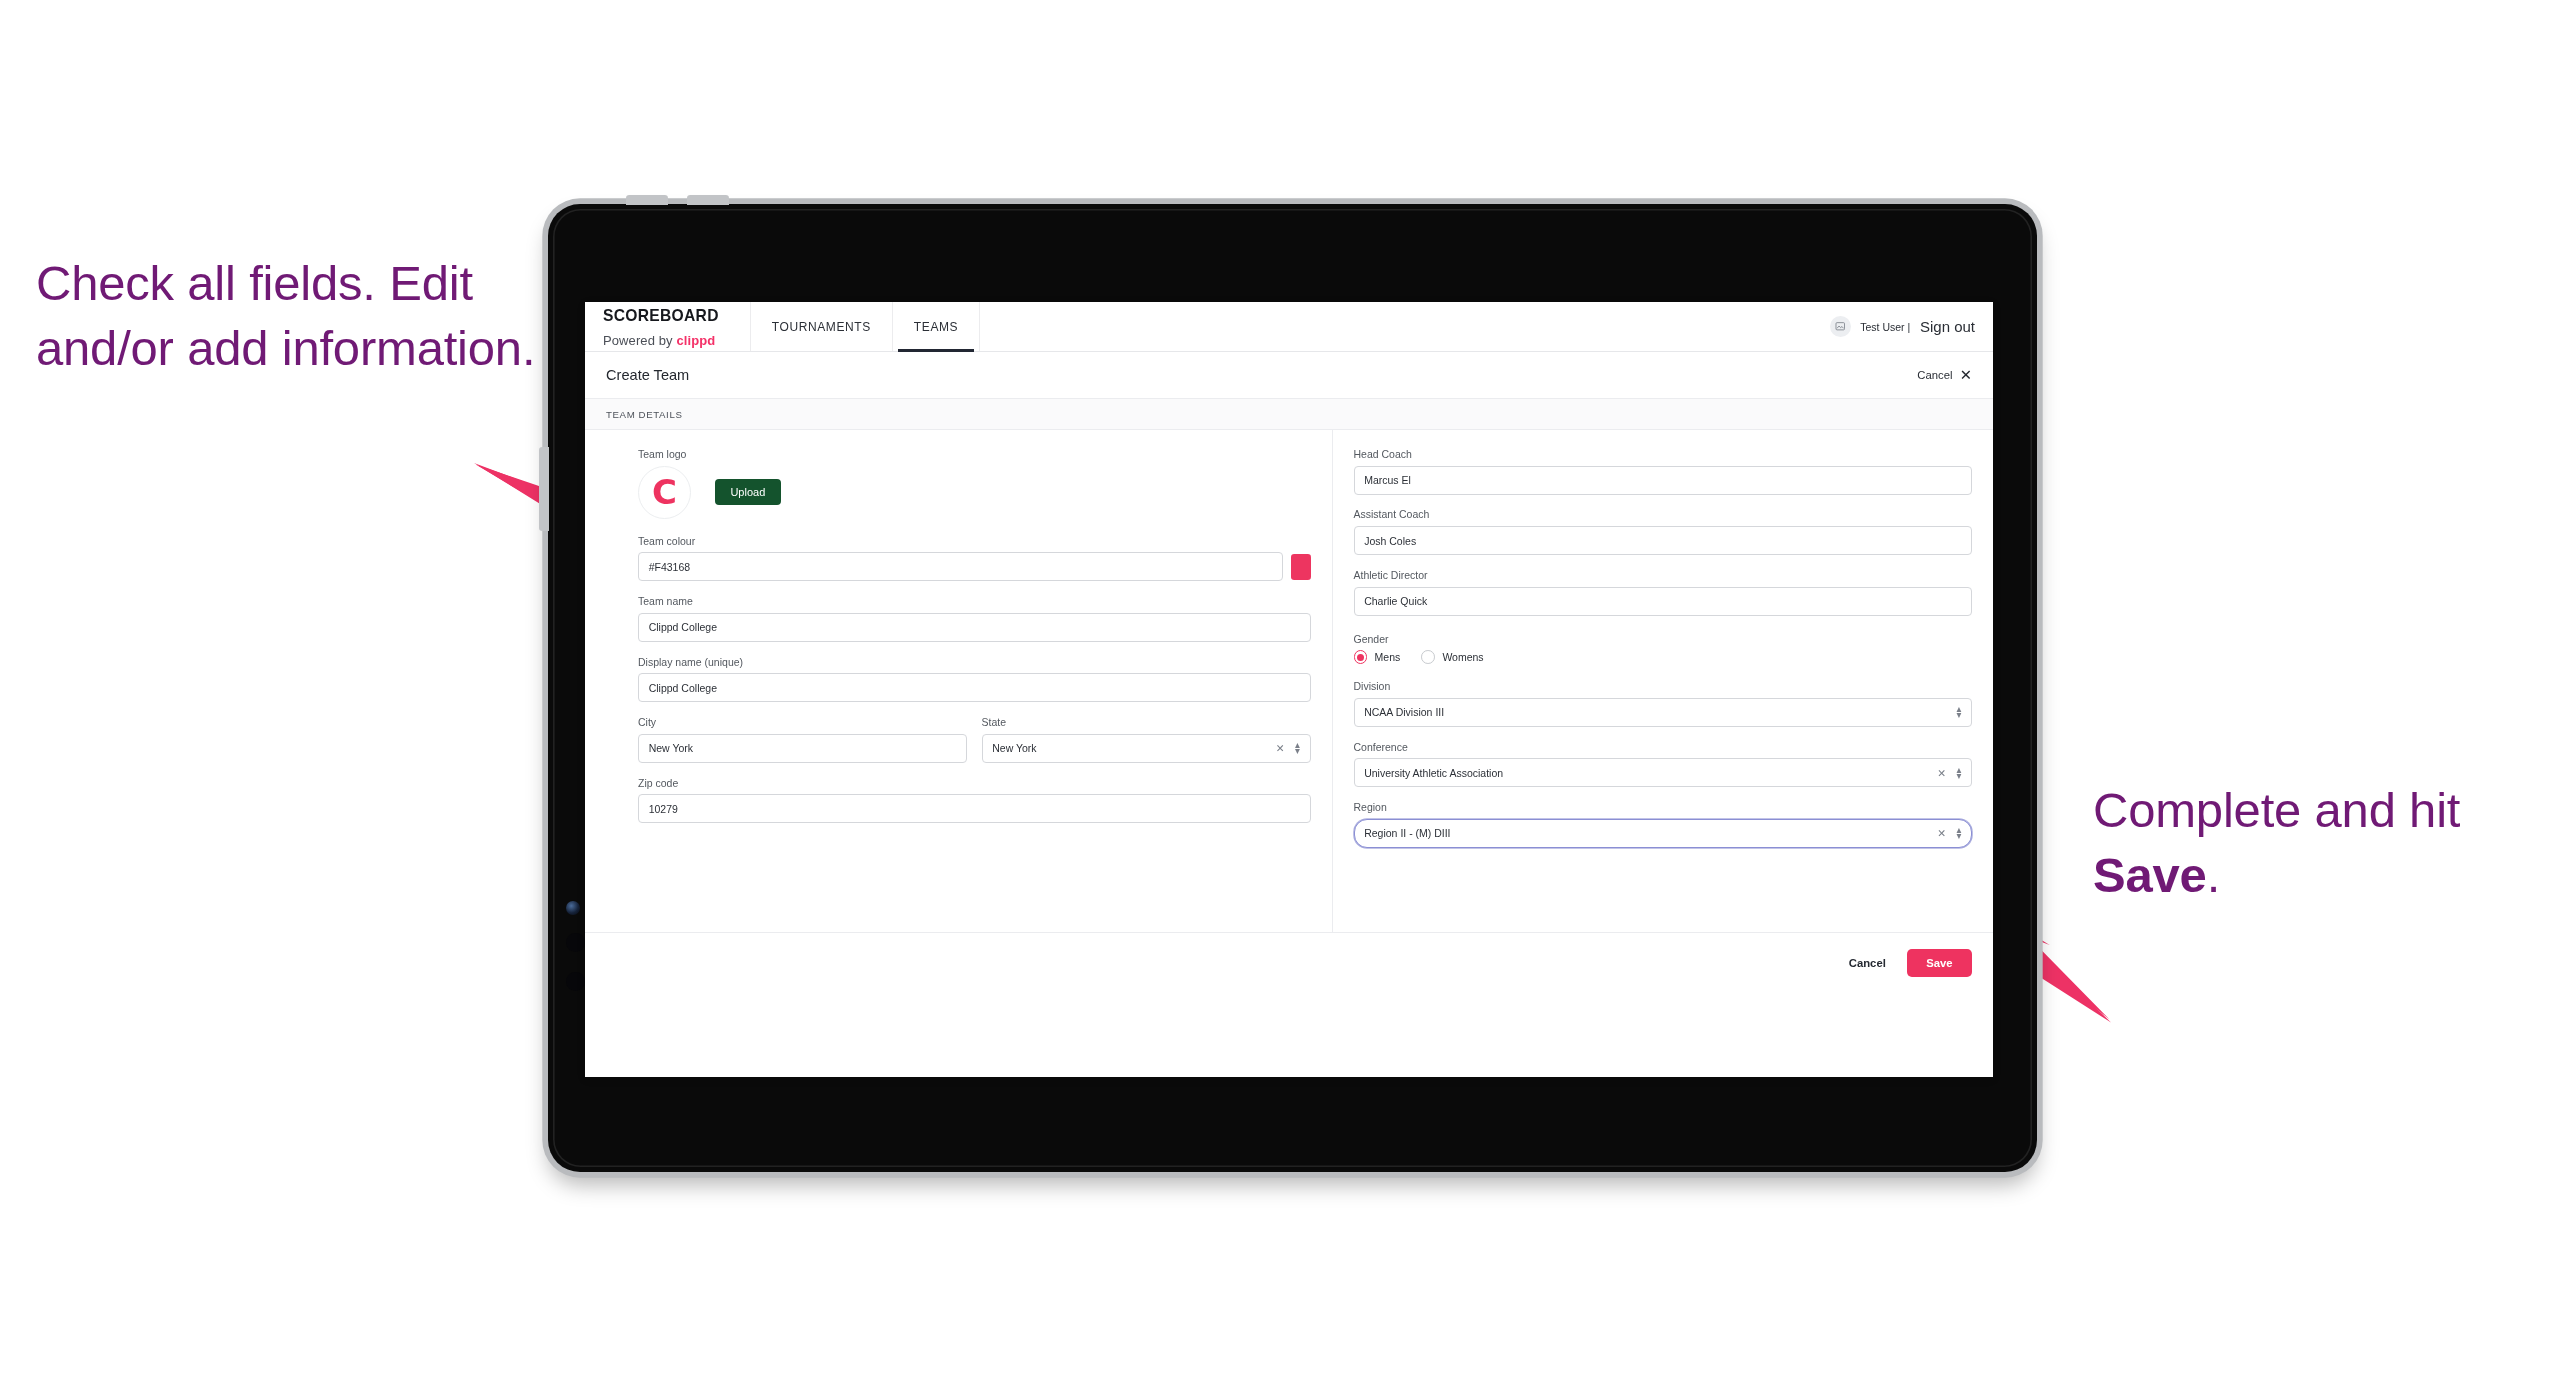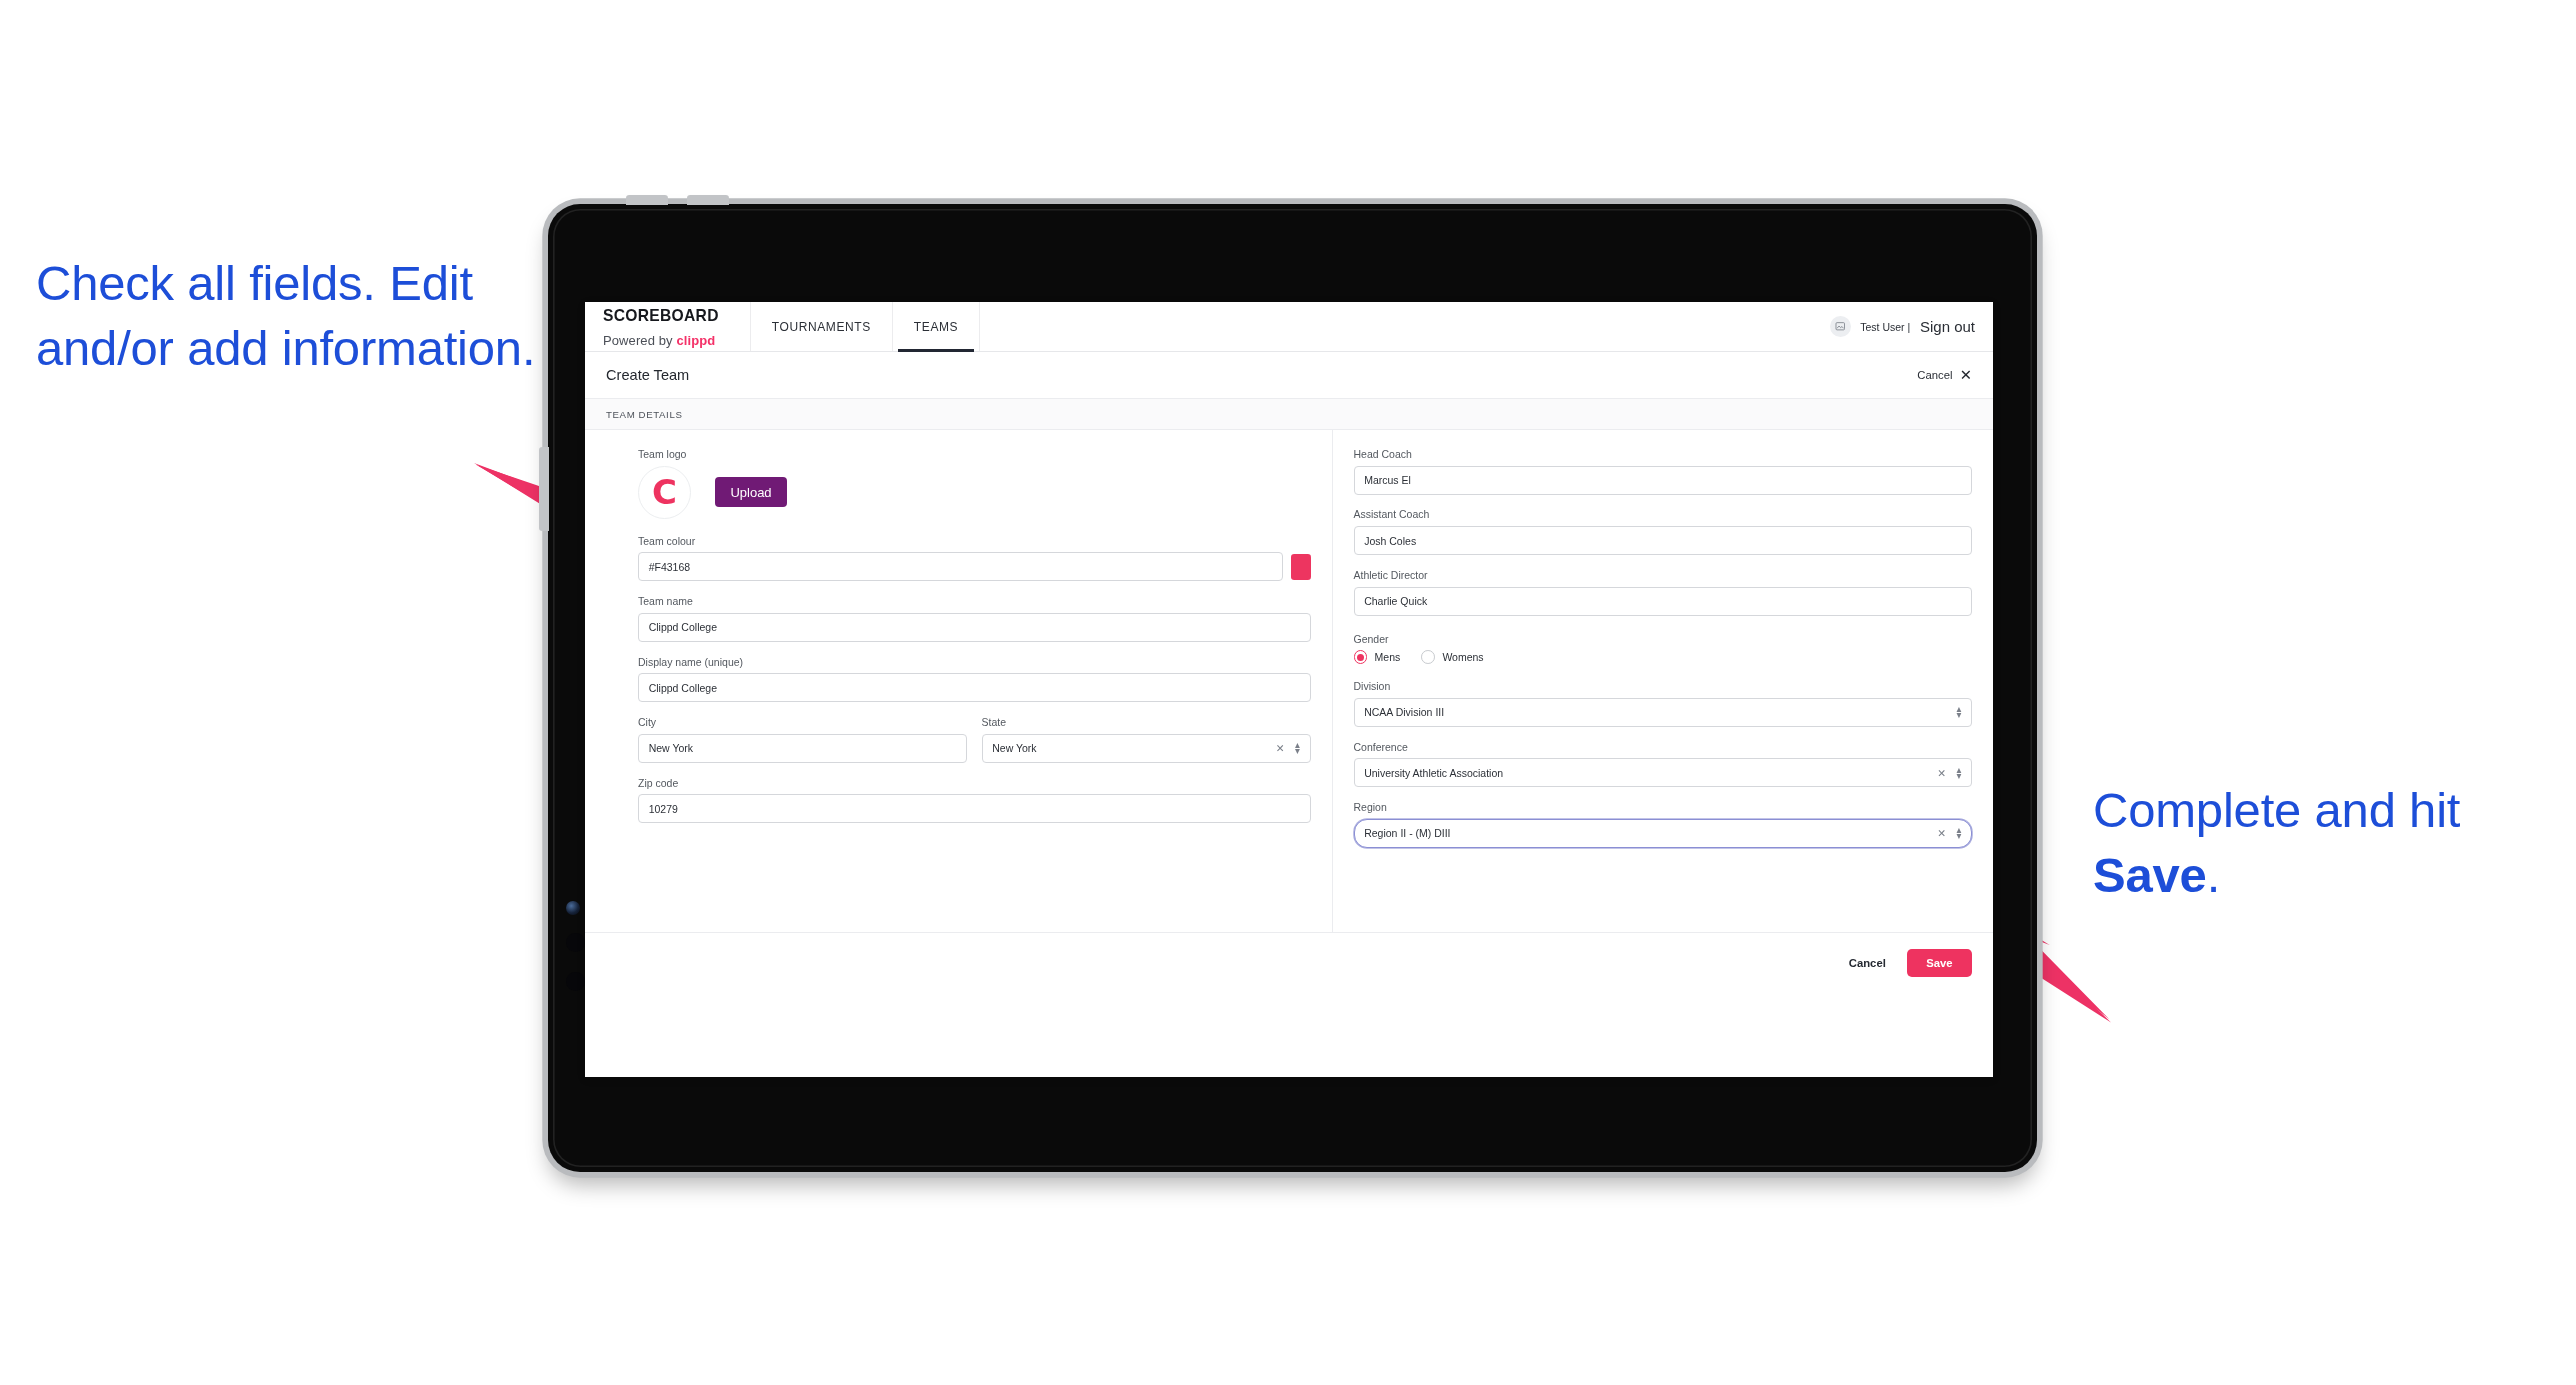--- a/index.html
+++ b/index.html
@@ -2,21 +2,21 @@
 <html style="font-size:13px"><head>
 <meta charset="utf-8">
 <style>
   * { box-sizing: border-box; margin: 0; padding: 0; }
   html, body { width: 2576px; height: 1386px; background: #ffffff; overflow: hidden; }
   body { font-family: "Liberation Sans", sans-serif; }
 
   .stage { position: relative; width: 2576px; height: 1386px; background: #fff; }
 
   
-  .anno { position: absolute; color: #1d4ed8; font-size: 49px; line-height: 1.32;
+  .anno { position: absolute; color: #701a75; font-size: 49px; line-height: 1.32;
           font-family: "Liberation Sans", sans-serif; letter-spacing: -0.2px; }
   #anno-left  { left: 36px;  top: 251px; width: 519px; }
   #anno-right { left: 2093px; top: 778px; width: 454px; }
   .anno b { font-weight: 700; }
 
   .arrow { position: absolute; }
 
   
   .device { position: absolute; left: 548px; top: 204px; width: 1489px; height: 968px;
             background: #0a0a0a; border-radius: 32px;
@@ -94,21 +94,21 @@
 
   .mb18 { margin-bottom: 13.8px; }
   .mb20 { margin-bottom: 17px; }
 
   
   .logorow { display: flex; align-items: center; gap: 24px; margin-bottom: 16px; }
   .logo-circle { width: 53px; height: 53px; border-radius: 50%; border: 0.8px solid #eceef0;
                  display: flex; align-items: center; justify-content: center; background: #fff; }
   .logo-c { font-size: 34px; font-weight: 800; color: #ee3360; line-height: 1;
             font-family: "DejaVu Sans", sans-serif; }
-  .upload-btn { background: #701a75; color: #fff; font-size: 13px; border-radius: 4px;
+  .upload-btn { background: #14532d; color: #fff; font-size: 11px; border-radius: 4px;
                 padding: 7.3px 15.4px; cursor: pointer; }
 
   .colour-row { display: flex; align-items: center; gap: 8px; }
   .colour-row .field { flex: 1; }
   .swatch { width: 20px; height: 26px; border-radius: 3.2px; }
 
   .pairrow { display: flex; gap: 14.6px; }
   .pairrow > div { flex: 1; }
 
   

